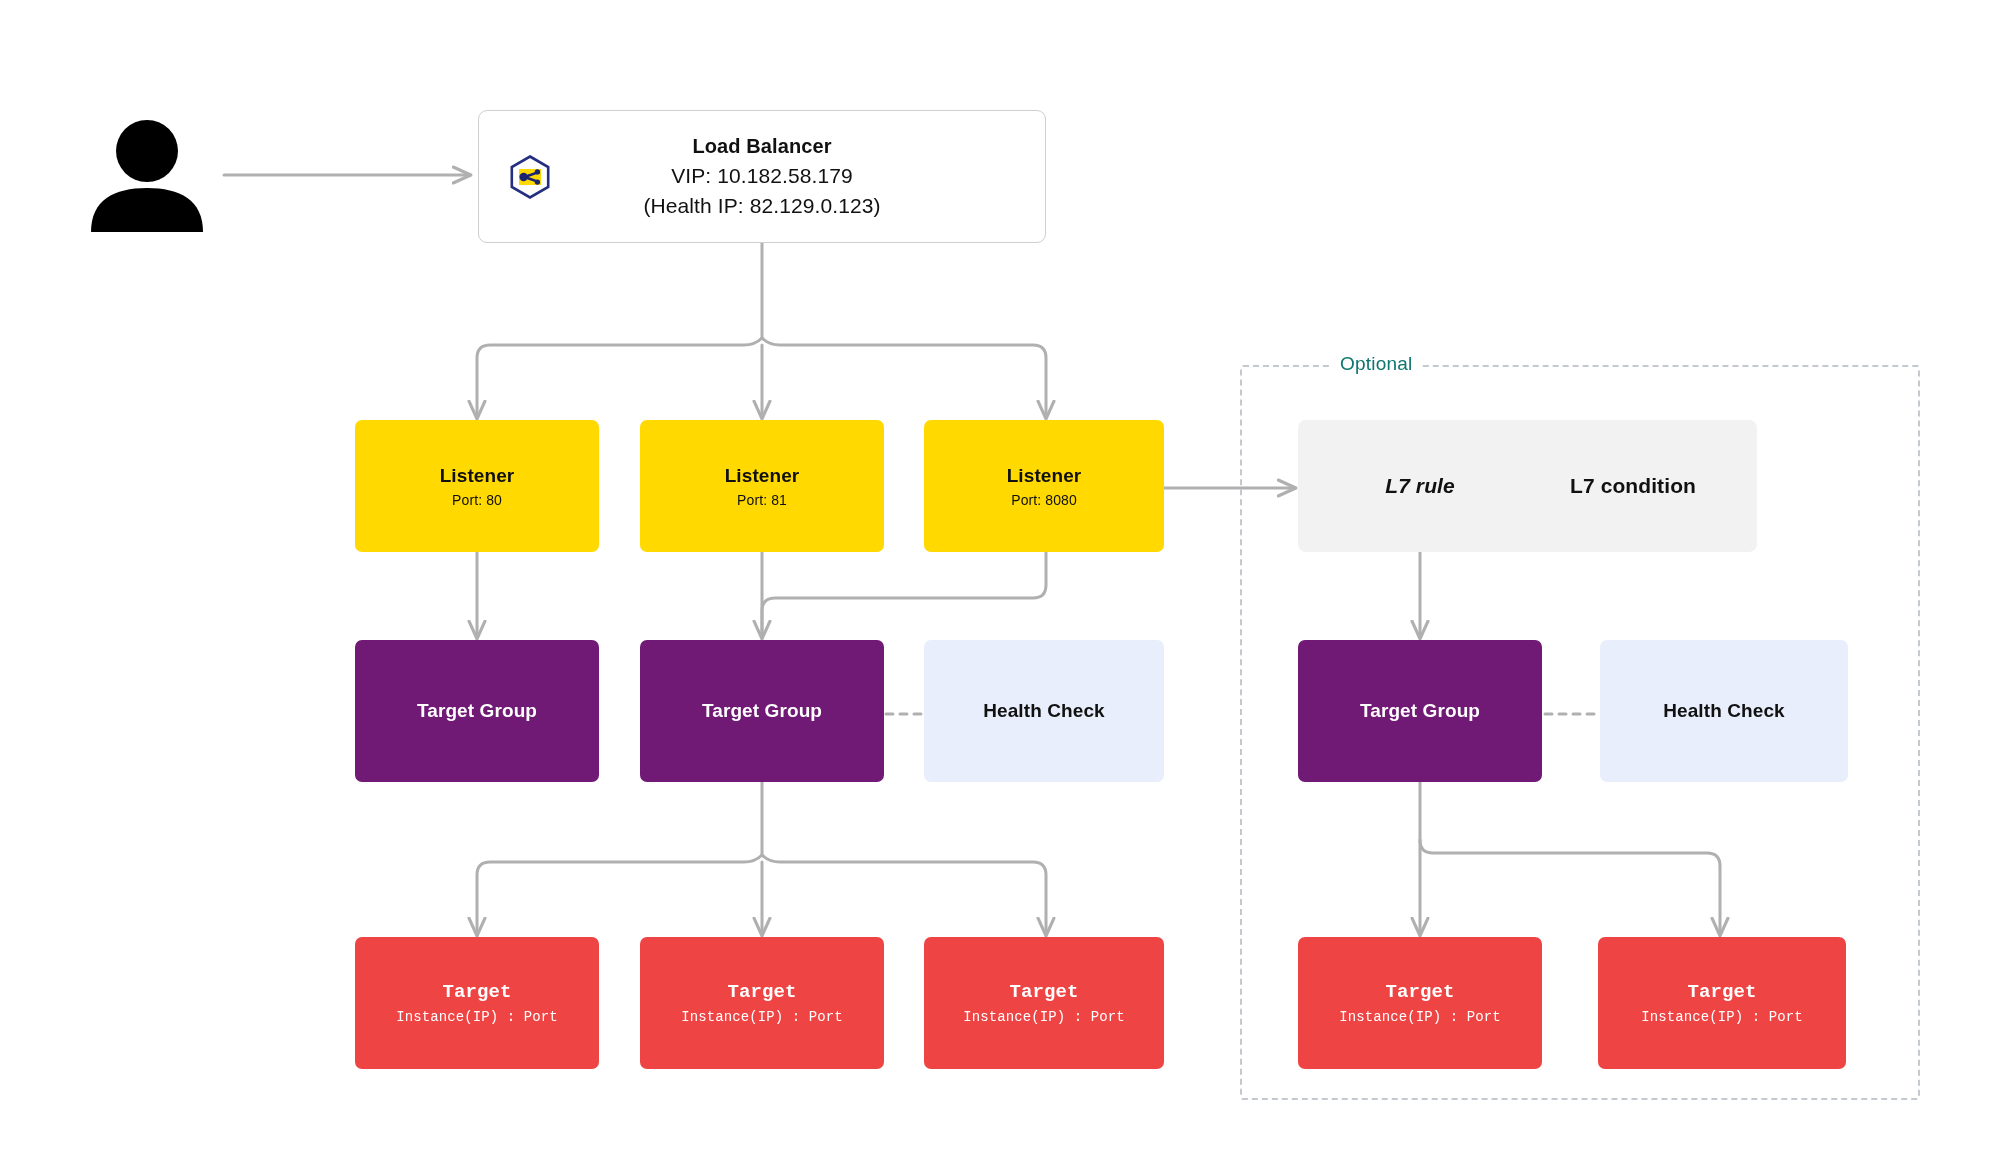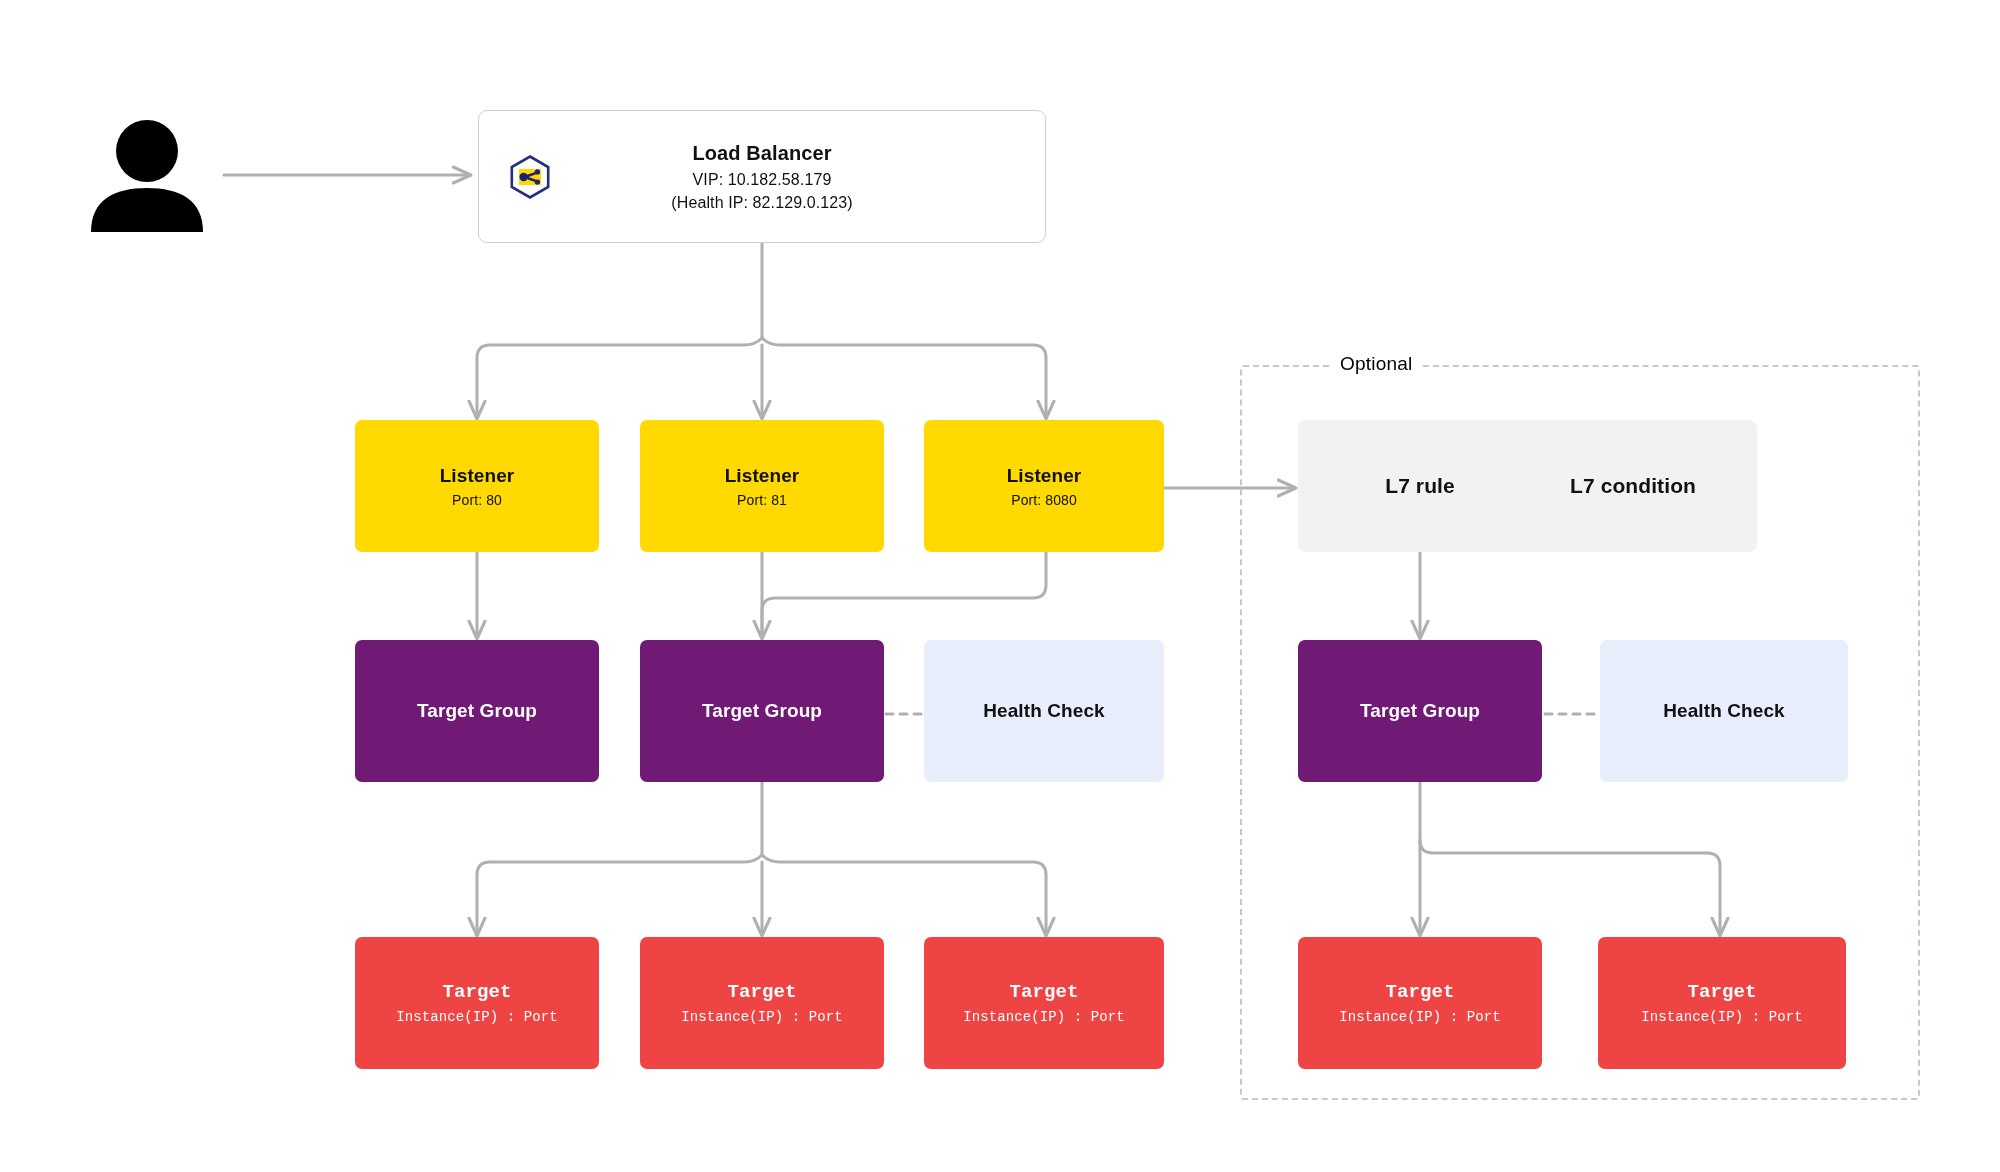--- a/index.html
+++ b/index.html
@@ -57,21 +57,21 @@
     flex-direction: row;
     justify-content: flex-start;
   }
   .lb-text {
     position: absolute;
     left: 0; right: 0;
     text-align: center;
     color: #111111;
   }
   .lb-text .t1 { font-size: 20px; }
-  .lb-text .t2 { font-size: 16px; }
+  .lb-text .t2 { font-size: 21px; }
   .lb-icon {
     position: absolute;
     left: 28px;
     top: 50%;
     transform: translateY(-50%);
     width: 46px;
     height: 46px;
   }
 
   
@@ -108,21 +108,21 @@
   #optional-region {
     position: absolute;
     box-sizing: border-box;
     border: 2px dashed #c4c8cf;
     border-radius: 3px;
     background: transparent;
   }
   #optional-label {
     position: absolute;
     font-size: 19px;
-    color: #000000;
+    color: #0f766e;
     background: #ffffff;
     padding: 0 10px;
     letter-spacing: .2px;
   }
 
   
   #person-icon {
     position: absolute;
   }
 </style>
@@ -214,21 +214,21 @@
   <div class="node listener" style="left:640px; top:420px; width:244px; height:132px;">
     <div class="t1">Listener</div>
     <div class="t2">Port: 81</div>
   </div>
 
   <div class="node listener" style="left:924px; top:420px; width:240px; height:132px;">
     <div class="t1">Listener</div>
     <div class="t2">Port: 8080</div>
   </div>
 
-  <div class="node l7" style="left:1298px; top:420px; width:244px; height:132px;">
+  <div class="node l7" style="left:1298px; top:420px; width:244px; height:132px;font-style:italic;">
     <div class="t1">L7 rule</div>
   </div>
 
   <div class="node l7" style="left:1509px; top:420px; width:248px; height:132px;">
     <div class="t1">L7 condition</div>
   </div>
 
   <div class="node tgroup" style="left:355px; top:640px; width:244px; height:142px;">
     <div class="t1">Target Group</div>
   </div>

